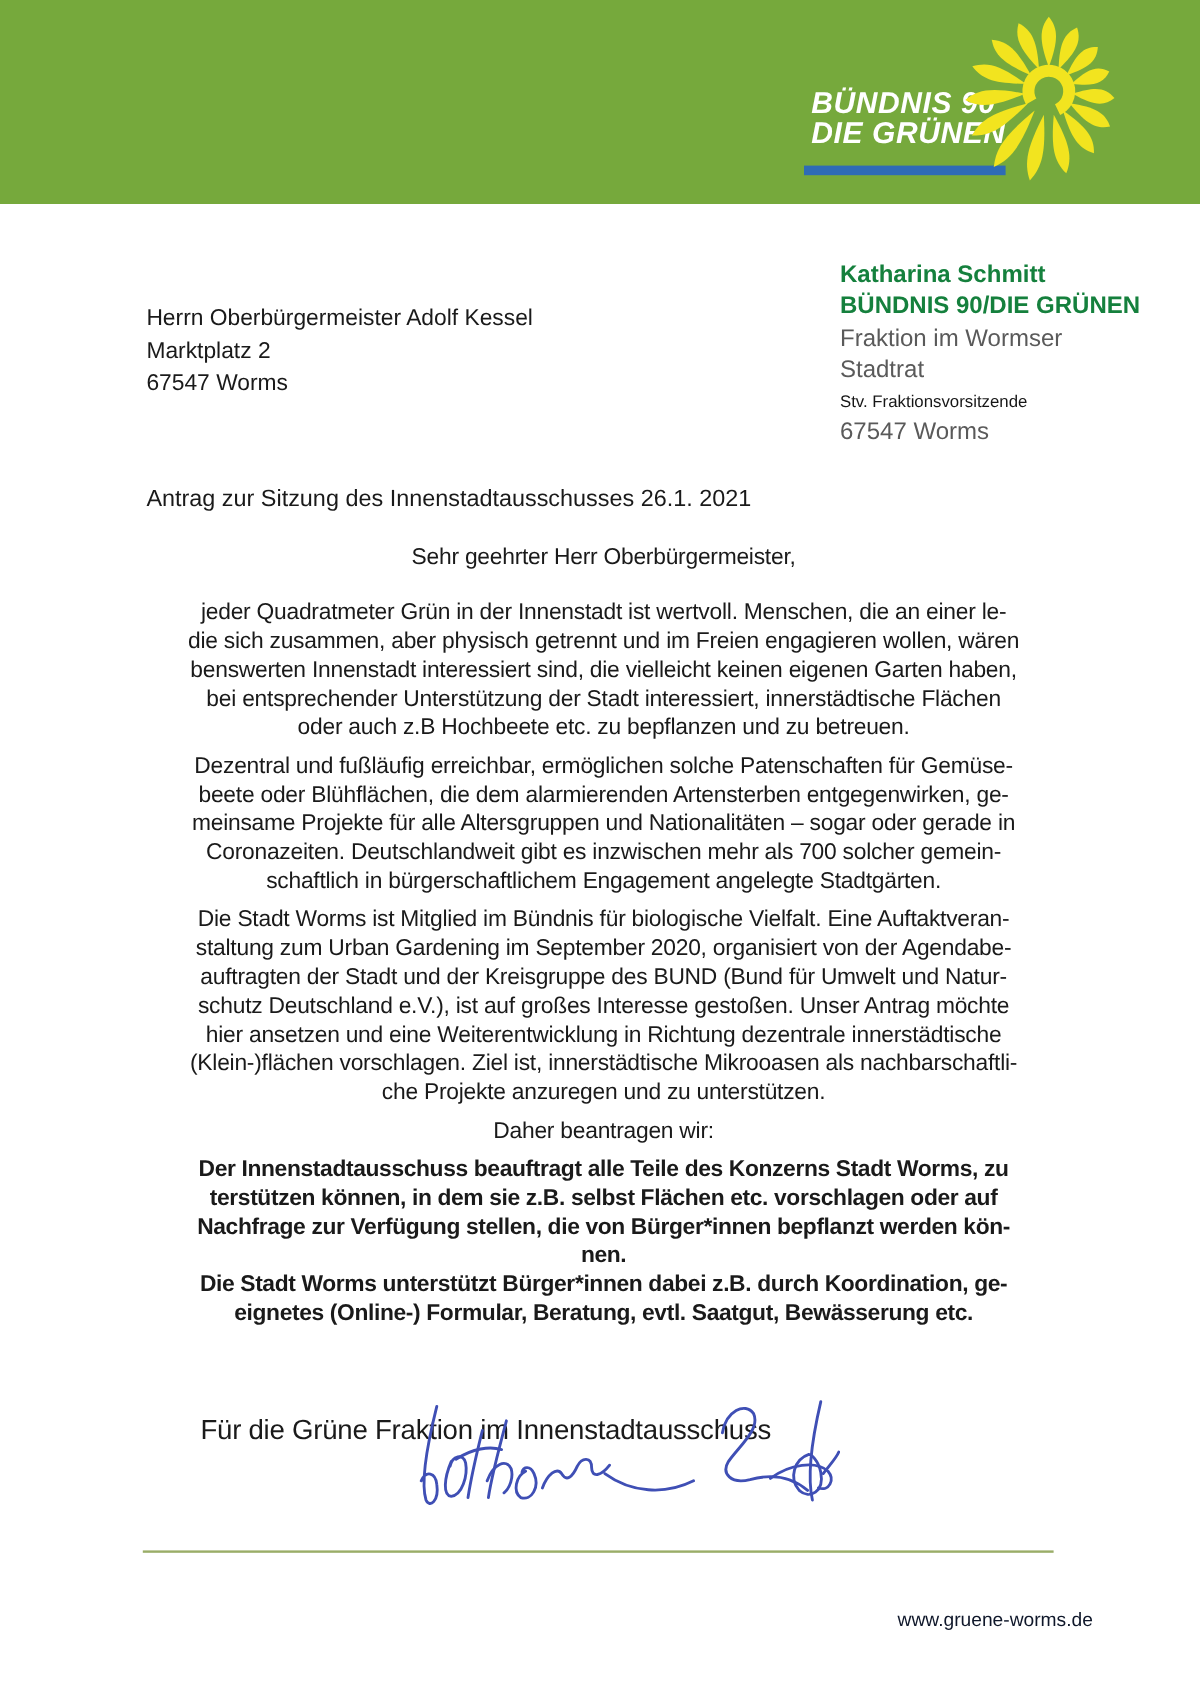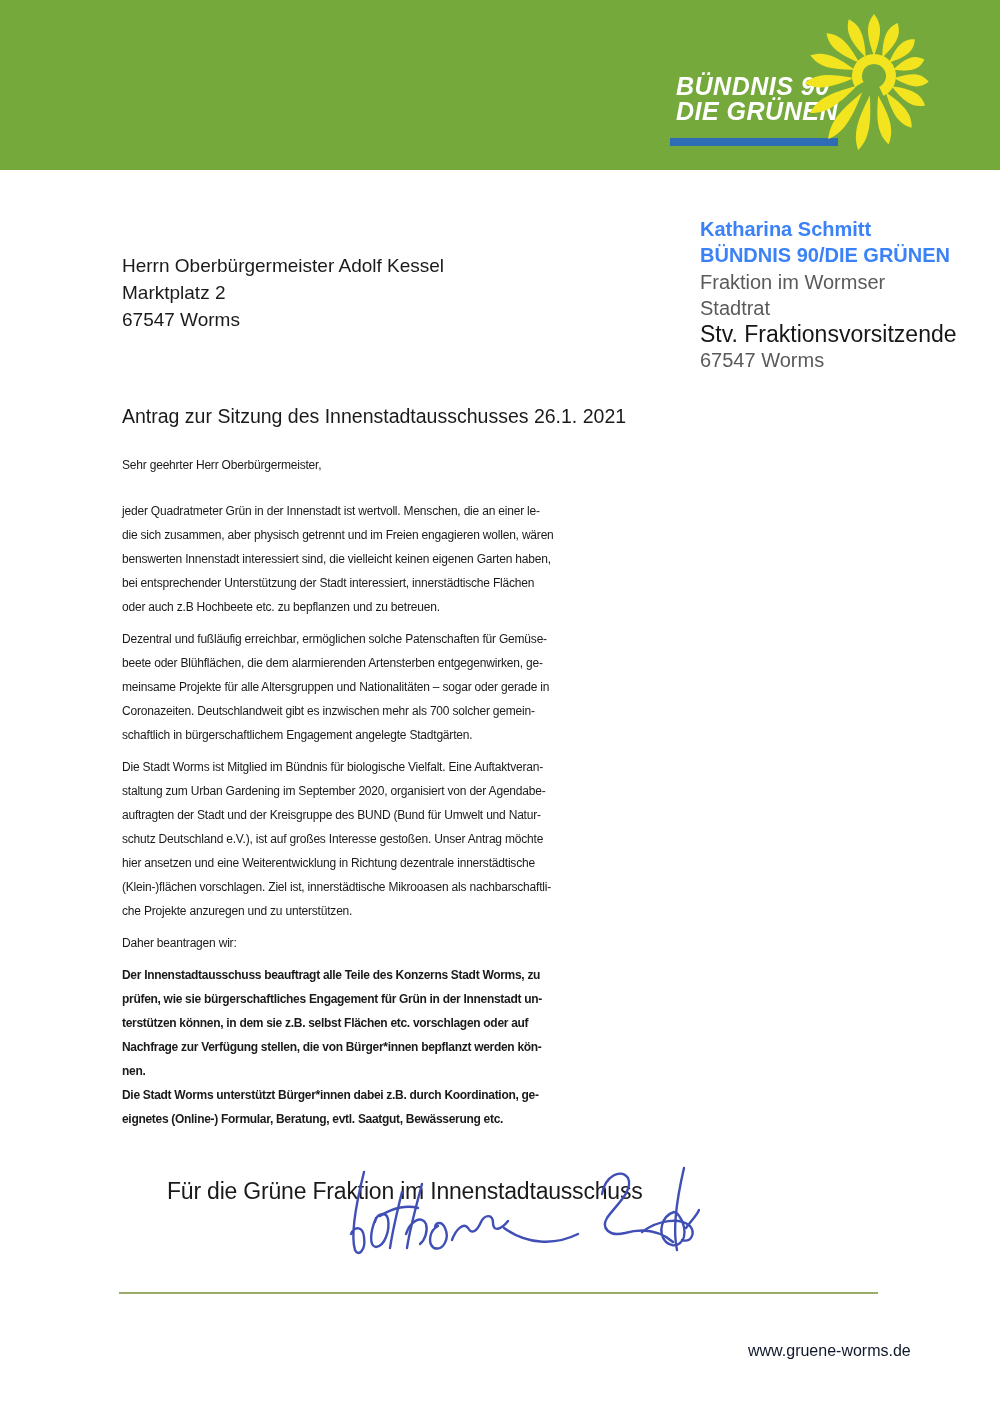--- a/index.html
+++ b/index.html
@@ -13,26 +13,26 @@
   #logo-text{
     position:absolute;left:676px;top:74px;
     font-style:italic;font-weight:bold;font-size:25px;line-height:24.5px;
     color:#ffffff;letter-spacing:.5px;white-space:nowrap;
   }
   #logo-bar{position:absolute;left:670px;top:138px;width:168px;height:8px;}
   #sunflower{position:absolute;left:792px;top:4px;width:160px;height:152px;}
   
   #recipient{position:absolute;left:122px;top:252px;font-size:19px;line-height:27px;}
   #sender{position:absolute;left:700px;top:216px;width:290px;font-size:20px;line-height:26.3px;}
-  #sender .s-bold{font-weight:bold;color:#3b82f6;}
+  #sender .s-bold{font-weight:bold;color:#15803d;}
   #sender .s-gray{color:#5a5a5a;}
-  #sender .s-black{color:#161616;font-size:23px;}
+  #sender .s-black{color:#161616;font-size:14px;}
   
   #subject{position:absolute;left:122px;top:405px;font-size:19.5px;}
-  #body-text{position:absolute;left:122px;top:453px;width:762px;font-size:12px;line-height:24px;letter-spacing:-0.2px;}
+  #body-text{position:absolute;left:122px;top:453px;width:762px;font-size:19px;line-height:24px;letter-spacing:-0.2px;text-align:center;}
   #body-text div{white-space:nowrap;}
   .salutation{margin:0 0 22px 0;}
   .para{margin:0 0 8px 0;}
   .para-bold{font-weight:bold;letter-spacing:-0.3px;}
   
   #closing{position:absolute;left:167px;top:1178px;font-size:23px;letter-spacing:-0.2px;}
   #signature{position:absolute;left:340px;top:1158px;width:360px;height:108px;}
   
   #footer-rule{position:absolute;left:119px;top:1292px;width:759px;height:2px;}
   #footer-url{position:absolute;left:748px;top:1342px;font-size:16px;color:#0f172a;text-decoration:none;}
@@ -113,21 +113,20 @@
         <div>schutz Deutschland e.V.), ist auf großes Interesse gestoßen. Unser Antrag möchte</div>
         <div>hier ansetzen und eine Weiterentwicklung in Richtung dezentrale innerstädtische</div>
         <div>(Klein-)flächen vorschlagen. Ziel ist, innerstädtische Mikrooasen als nachbarschaftli-</div>
         <div>che Projekte anzuregen und zu unterstützen.</div>
       </div>
     <div class="para">
       <div>Daher beantragen wir:</div>
     </div>
     <div class="para para-bold">
         <div>Der Innenstadtausschuss beauftragt alle Teile des Konzerns Stadt Worms, zu</div>
-        <div>prüfen, wie sie bürgerschaftliches Engagement für Grün in der Innenstadt un-</div>
         <div>terstützen können, in dem sie z.B. selbst Flächen etc. vorschlagen oder auf</div>
         <div>Nachfrage zur Verfügung stellen, die von Bürger*innen bepflanzt werden kön-</div>
         <div>nen.</div>
         <div>Die Stadt Worms unterstützt Bürger*innen dabei z.B. durch Koordination, ge-</div>
         <div>eignetes (Online-) Formular, Beratung, evtl. Saatgut, Bewässerung etc.</div>
       </div>
   </div>
 
   <div id="closing">Für die Grüne Fraktion im Innenstadtausschuss</div>
   <svg id="signature" viewBox="0 0 360 108" fill="none" stroke-linecap="round" stroke-linejoin="round">

